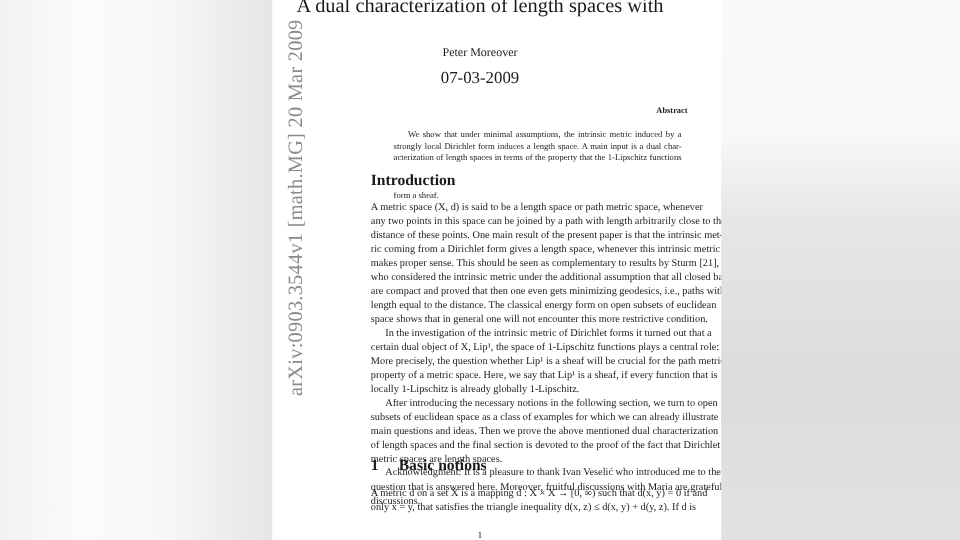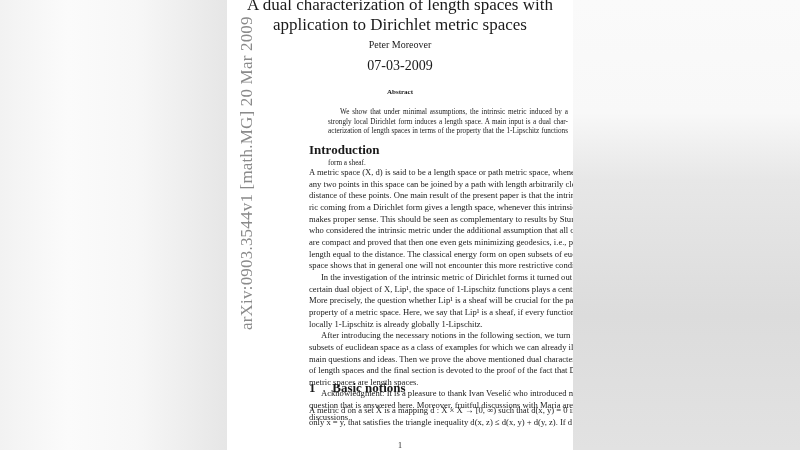--- a/index.html
+++ b/index.html
@@ -13,36 +13,36 @@
     .bg-left {
       position: absolute; left: 0; top: 0; width: 227px; height: 450px;
       background: linear-gradient(90deg, #f2f2f2 0%, #fbfbfb 30%, #f7f7f7 60%, #e6e6e6 100%);
     }
     .bg-right {
       position: absolute; left: 573px; top: 0; width: 227px; height: 450px;
       background: linear-gradient(180deg, #fafafa 0%, #f8f8f8 25%, #e7e7e7 40%, #dcdcdc 70%, #e2e2e2 100%);
     }
     .page {
       position: absolute; left: 227px; top: 0; width: 346px; height: 450px;
-      background: #ffffff; overflow: hidden;
+      background: #ffffff; overflow: hidden; padding-left: 28px;
     }
     .arxiv-label {
       position: absolute; left: 237px; top: 330px;
       transform-origin: 0 0; transform: rotate(-90deg);
       white-space: nowrap; font-size: 17px; color: #8a8a8a; letter-spacing: 0.2px;
     }
     .title {
       position: absolute; left: 0; width: 346px; top: -5px; text-align: center;
       font-size: 17px; line-height: 20px; color: #1a1a1a;
     }
     .title div { white-space: nowrap; }
     .author { position: absolute; left: 0; width: 346px; top: 39px; text-align: center; font-size: 10px; }
     .date { position: absolute; left: 0; width: 346px; top: 58px; text-align: center; font-size: 14px; }
     .abstract-heading {
-      position: absolute; left: 0; width: 346px; top: 88px; text-align: center;
+      position: absolute; left: 0; width: 346px; top: 88px; text-align: right;
       font-size: 7px; font-weight: bold;
     }
     .abstract-body {
       position: absolute; left: 101px; width: 240px; top: 108px;
       font-size: 7.2px; line-height: 9.7px; text-align: justify;
     }
     .abstract-body .l { white-space: nowrap; display: block; text-align: justify; text-align-last: justify; }
     .abstract-body .l.first { text-indent: 12px; }
     .abstract-body .l.last { text-align-last: left; margin-top: 22px; }
     .h-section {
@@ -64,21 +64,20 @@
 </head>
 <body>
 
 <div class="bg-left"></div>
 <div class="bg-right"></div>
 
 <div class="page">
 
   <div class="title">
     <div>A dual characterization of length spaces with</div>
-    <div>application to Dirichlet metric spaces</div>
   </div>
 
   <div class="author">Peter Moreover</div>
   <div class="date">07-03-2009</div>
 
   <div class="abstract-heading">Abstract</div>
   <div class="abstract-body">
     <span class="l first">We show that under minimal assumptions, the intrinsic metric induced by a</span>
     <span class="l">strongly local Dirichlet form induces a length space. A main input is a dual char-</span>
     <span class="l">acterization of length spaces in terms of the property that the 1-Lipschitz functions</span>

